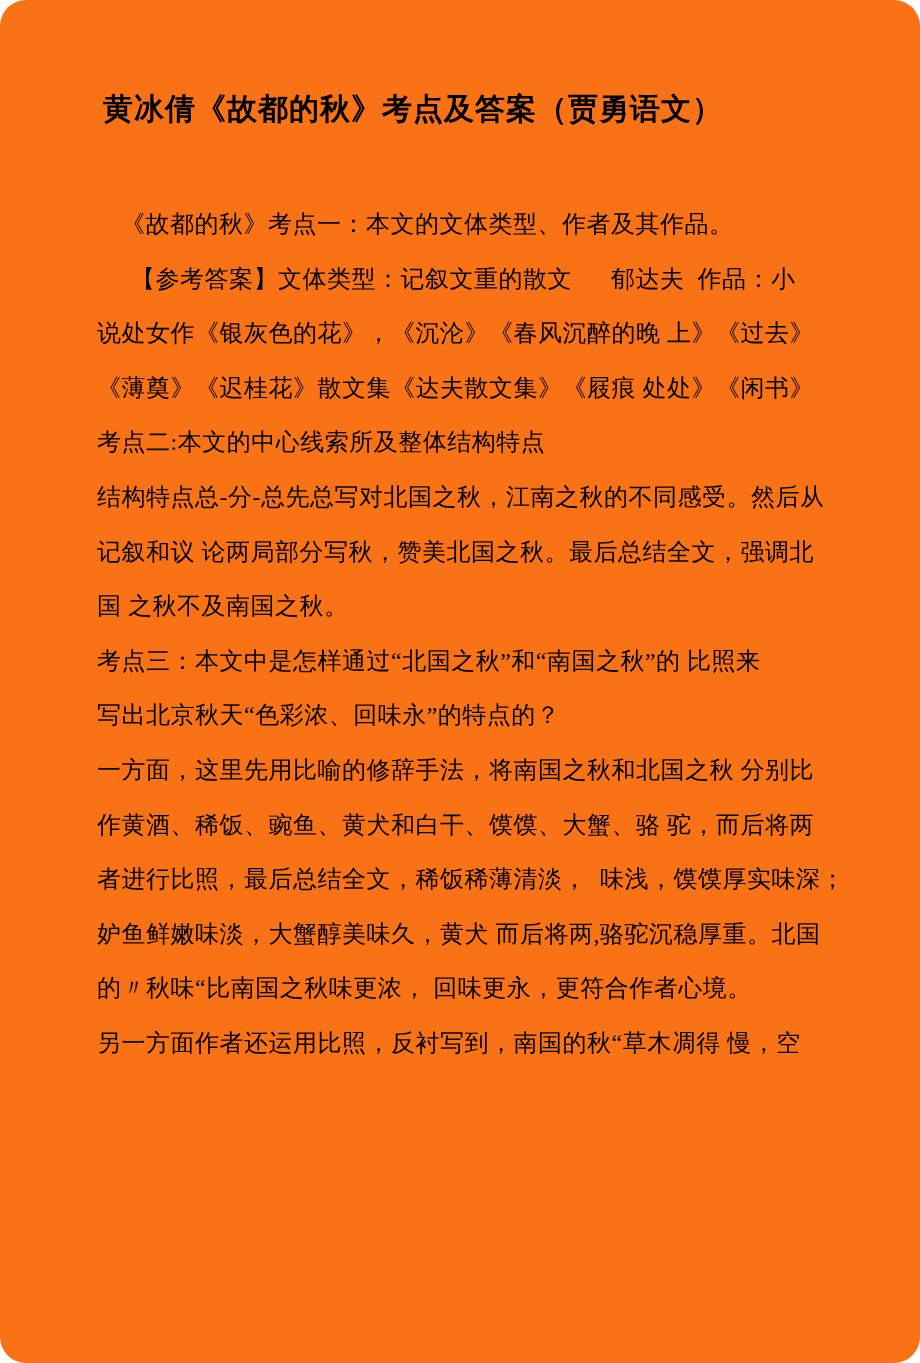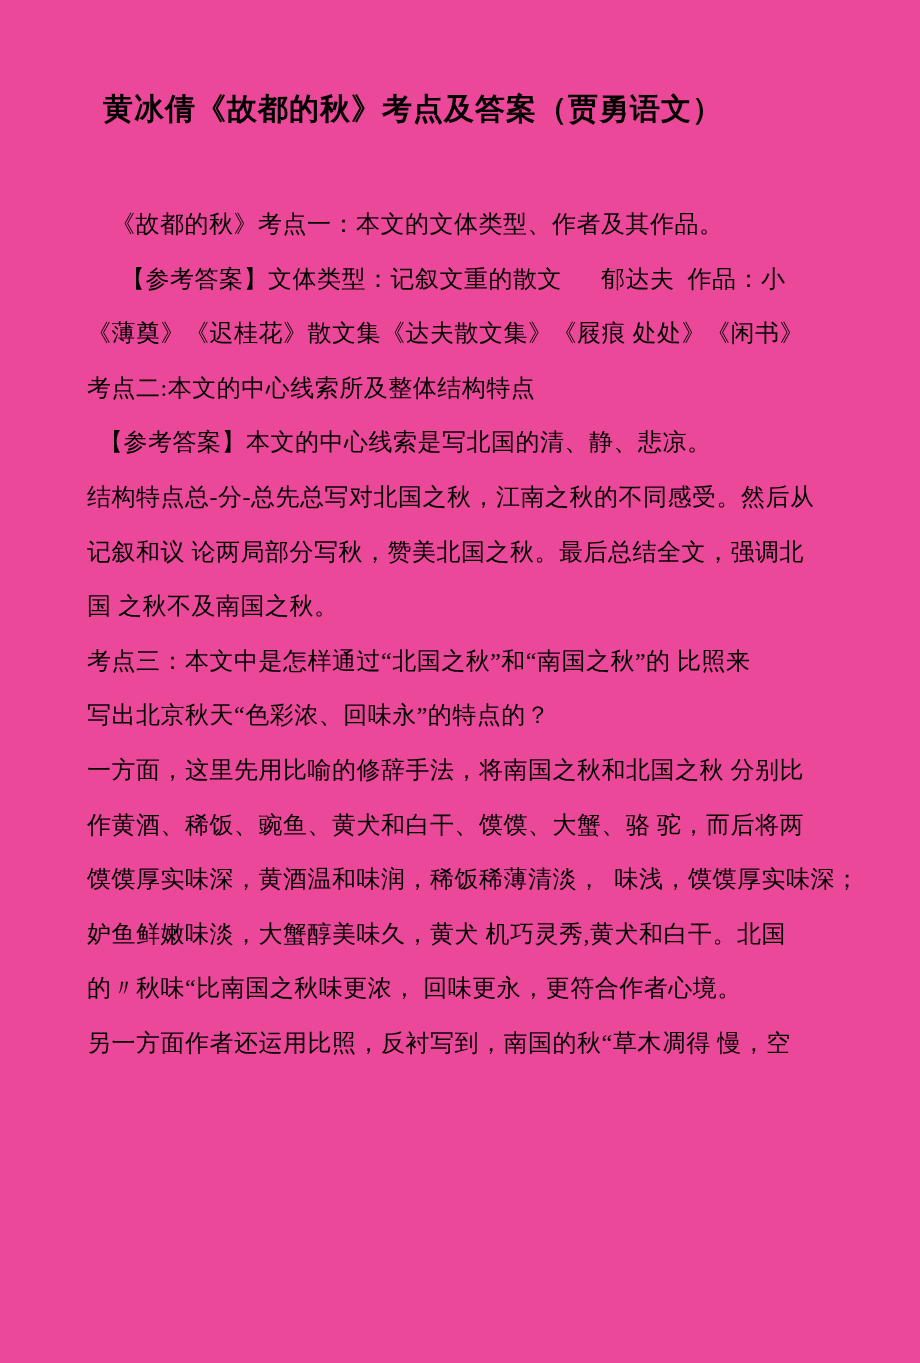--- a/index.html
+++ b/index.html
@@ -4,39 +4,40 @@
 <style>
   html, body {
     margin: 0;
     padding: 0;
     background: #ffffff;
   }
   #page {
     position: relative;
     width: 920px;
     height: 1363px;
-    background: #ec4899;
+    background: #f97316;
     color: #000000;
     overflow: hidden;
+    border-radius: 26px;
   }
   #doc-title {
     position: absolute;
     left: 103px;
     top: 90px;
     font-family: "Liberation Sans", "DejaVu Sans", sans-serif;
     font-weight: bold;
     font-size: 30px;
     line-height: 38px;
     letter-spacing: 1px;
     white-space: pre;
     color: #000000;
   }
   #doc-body {
     position: absolute;
-    left: 87px;
+    left: 97px;
     top: 197px;
     width: 760px;
     font-family: "Liberation Serif", "DejaVu Serif", serif;
     font-size: 24px;
     color: #000000;
   }
   .line {
     height: 54.6px;
     line-height: 54.6px;
     white-space: pre;
@@ -49,29 +50,29 @@
 </head>
 <body>
 
 <div id="page">
 
   <div id="doc-title">黄冰倩《故都的秋》考点及答案（贾勇语文）</div>
 
   <div id="doc-body">
     <div class="line indent-md">《故都的秋》考点一：本文的文体类型、作者及其作品。</div>
     <div class="line indent-lg">【参考答案】文体类型：记叙文重的散文      郁达夫  作品：小</div>
+    <div class="line">说处女作《银灰色的花》，《沉沦》《春风沉醉的晚 上》《过去》</div>
     <div class="line">《薄奠》《迟桂花》散文集《达夫散文集》《屐痕 处处》《闲书》</div>
     <div class="line">考点二:本文的中心线索所及整体结构特点</div>
-    <div class="line indent-sm">【参考答案】本文的中心线索是写北国的清、静、悲凉。</div>
     <div class="line">结构特点总-分-总先总写对北国之秋，江南之秋的不同感受。然后从</div>
     <div class="line">记叙和议 论两局部分写秋，赞美北国之秋。最后总结全文，强调北</div>
     <div class="line">国 之秋不及南国之秋。</div>
     <div class="line">考点三：本文中是怎样通过“北国之秋”和“南国之秋”的 比照来</div>
     <div class="line">写出北京秋天“色彩浓、回味永”的特点的？</div>
     <div class="line">一方面，这里先用比喻的修辞手法，将南国之秋和北国之秋 分别比</div>
     <div class="line">作黄酒、稀饭、豌鱼、黄犬和白干、馍馍、大蟹、骆 驼，而后将两</div>
-    <div class="line">馍馍厚实味深，黄酒温和味润，稀饭稀薄清淡，  味浅，馍馍厚实味深；</div>
-    <div class="line">妒鱼鲜嫩味淡，大蟹醇美味久，黄犬 机巧灵秀,黄犬和白干。北国</div>
+    <div class="line">者进行比照，最后总结全文，稀饭稀薄清淡，  味浅，馍馍厚实味深；</div>
+    <div class="line">妒鱼鲜嫩味淡，大蟹醇美味久，黄犬 而后将两,骆驼沉稳厚重。北国</div>
     <div class="line">的〃秋味“比南国之秋味更浓， 回味更永，更符合作者心境。</div>
     <div class="line">另一方面作者还运用比照，反衬写到，南国的秋“草木凋得 慢，空</div>
   </div>
 
 </div>
 
 </body></html>

